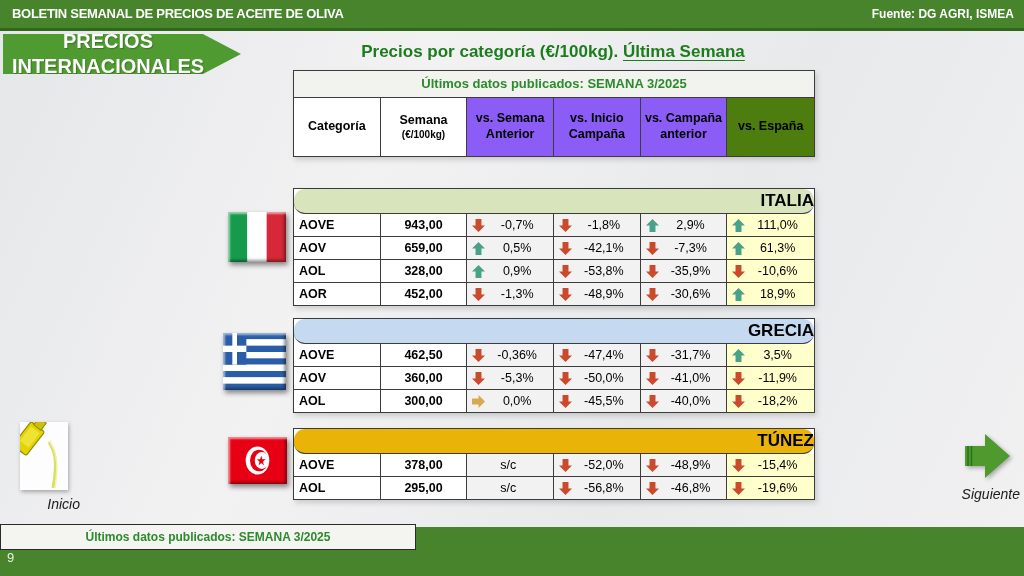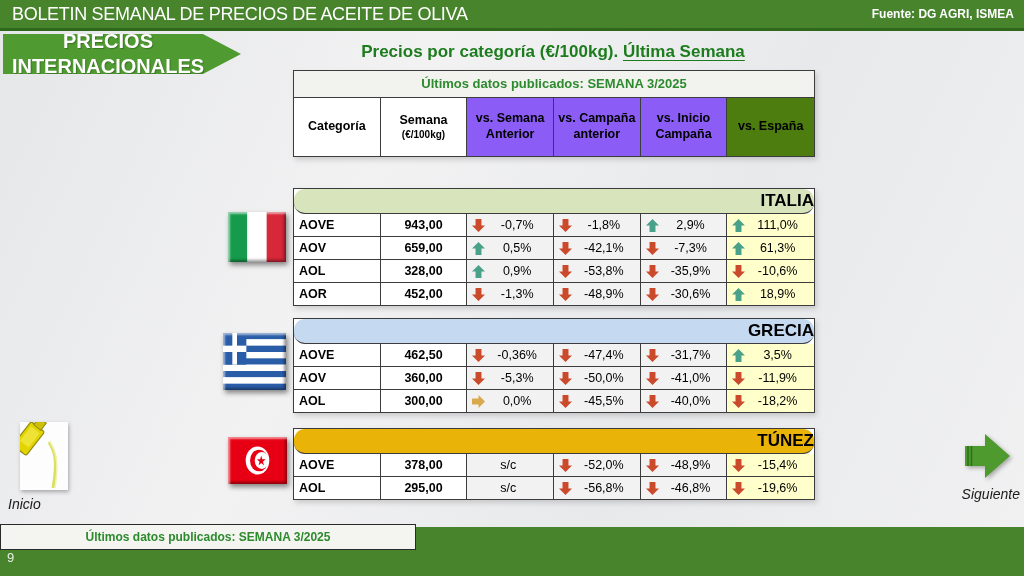--- a/index.html
+++ b/index.html
@@ -3,21 +3,21 @@
 <meta charset="utf-8">
 <style>
   html,body{margin:0;padding:0;}
   .page{
     position:relative;width:1024px;height:576px;overflow:hidden;
     font-family:"Liberation Sans",sans-serif;
     background:linear-gradient(115deg,#e5e6e8 0%,#f2f2f3 35%,#e8e9eb 65%,#f1f1f2 100%);
   }
   
   .topbar{position:absolute;left:0;top:0;width:100%;height:28px;background:#47842c;border-bottom:3px solid #2f671c;}
-  .topbar .btitle{position:absolute;left:12px;top:0;line-height:28px;color:#fff;font-weight:normal;font-size:18px;letter-spacing:-0.3px;}
+  .topbar .btitle{position:absolute;left:12px;top:0;line-height:28px;color:#fff;font-weight:bold;font-size:13px;letter-spacing:-0.3px;}
   .topbar .fuente{position:absolute;right:10px;top:0;line-height:28px;color:#fff;font-weight:bold;font-size:12px;}
   
   .banner{
     position:absolute;left:3px;top:34px;width:238px;height:40px;background:#4f9b31;
     clip-path:polygon(0 0,84% 0,100% 50%,84% 100%,0 100%);
     color:#fff;font-weight:bold;font-size:20px;text-align:center;
     display:flex;align-items:center;justify-content:center;line-height:1.25;
     padding-right:28px;box-sizing:border-box;text-shadow:1px 1px 1px rgba(0,0,0,.25);
   }
   
@@ -43,21 +43,21 @@
   .cell.price{background:#fff;font-weight:bold;justify-content:center;}
   .cell.esp{background:#ffffcc;justify-content:space-between;}
   .cell .val{flex:1;text-align:center;margin-right:4px;}
   .cell svg.arr{margin-left:5px;flex:0 0 auto;}
   
   .flag{position:absolute;box-shadow:2px 3px 5px rgba(0,0,0,.45);}
   .flag .bevel{position:absolute;left:0;top:0;right:0;bottom:0;box-shadow:inset 2px 2px 2px rgba(255,255,255,.55),inset -2px -2px 3px rgba(0,0,0,.4);}
   .flag svg{display:block;}
   
   .oilimg{position:absolute;left:20px;top:422px;width:48px;height:68px;background:#fdfdfd;box-shadow:1px 2px 4px rgba(0,0,0,.3);}
-  .navlabel{position:absolute;font-style:italic;font-size:14px;color:#1a1a1a;text-align:left;}
+  .navlabel{position:absolute;font-style:italic;font-size:14px;color:#1a1a1a;text-align:right;}
   .inicio-label{left:8px;top:496px;width:72px;}
   .sig-arrow{position:absolute;left:952px;top:430px;width:60px;height:52px;filter:drop-shadow(2px 2px 2px rgba(0,0,0,.3));}
   .sig-label{left:940px;top:486px;width:80px;text-align:right;}
   
   .footbar{position:absolute;left:0;top:527px;width:100%;height:49px;background:#47842c;}
   .pubbox{position:absolute;left:0;top:524px;width:416px;height:26px;background:#f4f4f1;border:1px solid #2a2a2a;box-sizing:border-box;text-align:center;line-height:24px;color:#2d8a2d;font-weight:bold;font-size:12px;}
   .pagenum{position:absolute;left:7px;top:550px;color:#eaf0e5;font-size:13px;}
 </style>
 </head>
 <body>
@@ -80,24 +80,24 @@
           <span>Categoría</span>
         </div>
       <div class="hcol">
           <span>Semana</span>
           <span class="sub">(€/100kg)</span>
         </div>
       <div class="hcol gray">
           <span>vs. Semana Anterior</span>
         </div>
       <div class="hcol gray">
+          <span>vs. Inicio Campaña</span>
+        </div>
+      <div class="hcol gray">
           <span>vs. Campaña anterior</span>
-        </div>
-      <div class="hcol gray">
-          <span>vs. Inicio Campaña</span>
         </div>
       <div class="hcol yellow">
           <span>vs. España</span>
         </div>
     </div>
   </div>
 
   <div id="tables">
       <div class="ctable" style="top:188px">
     <div class="band" style="background:#d7e4bc">ITALIA</div>

